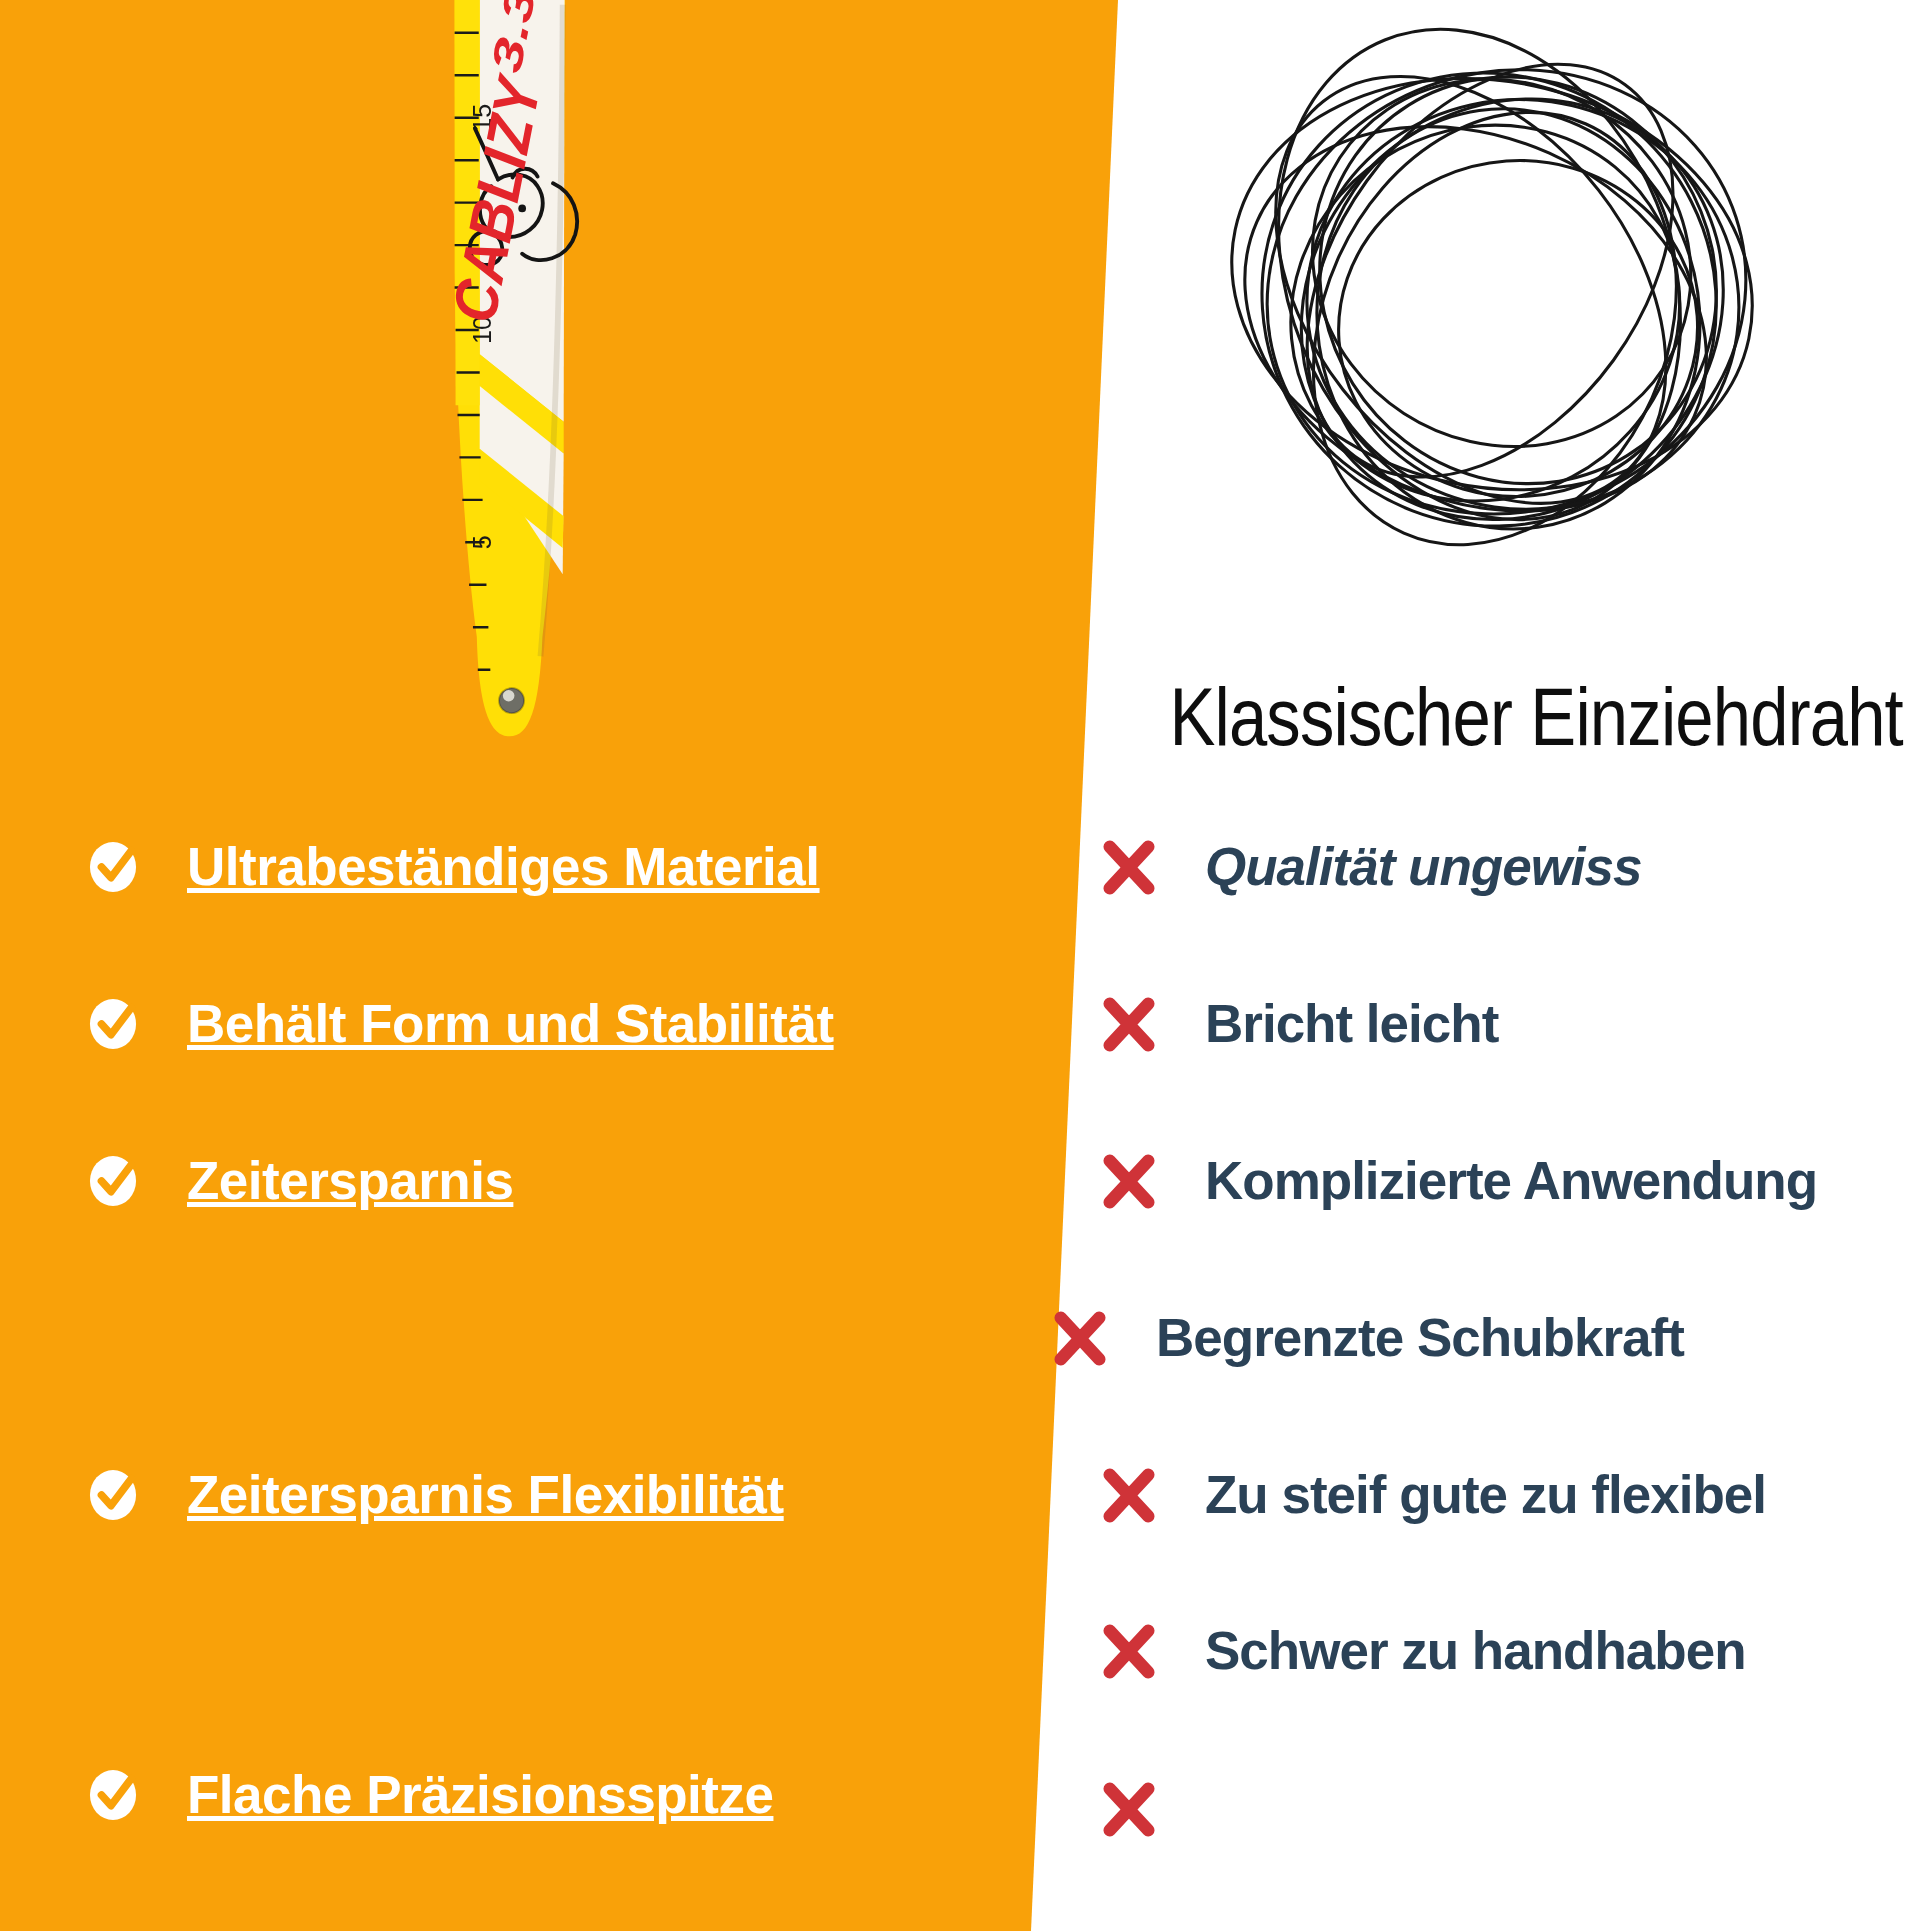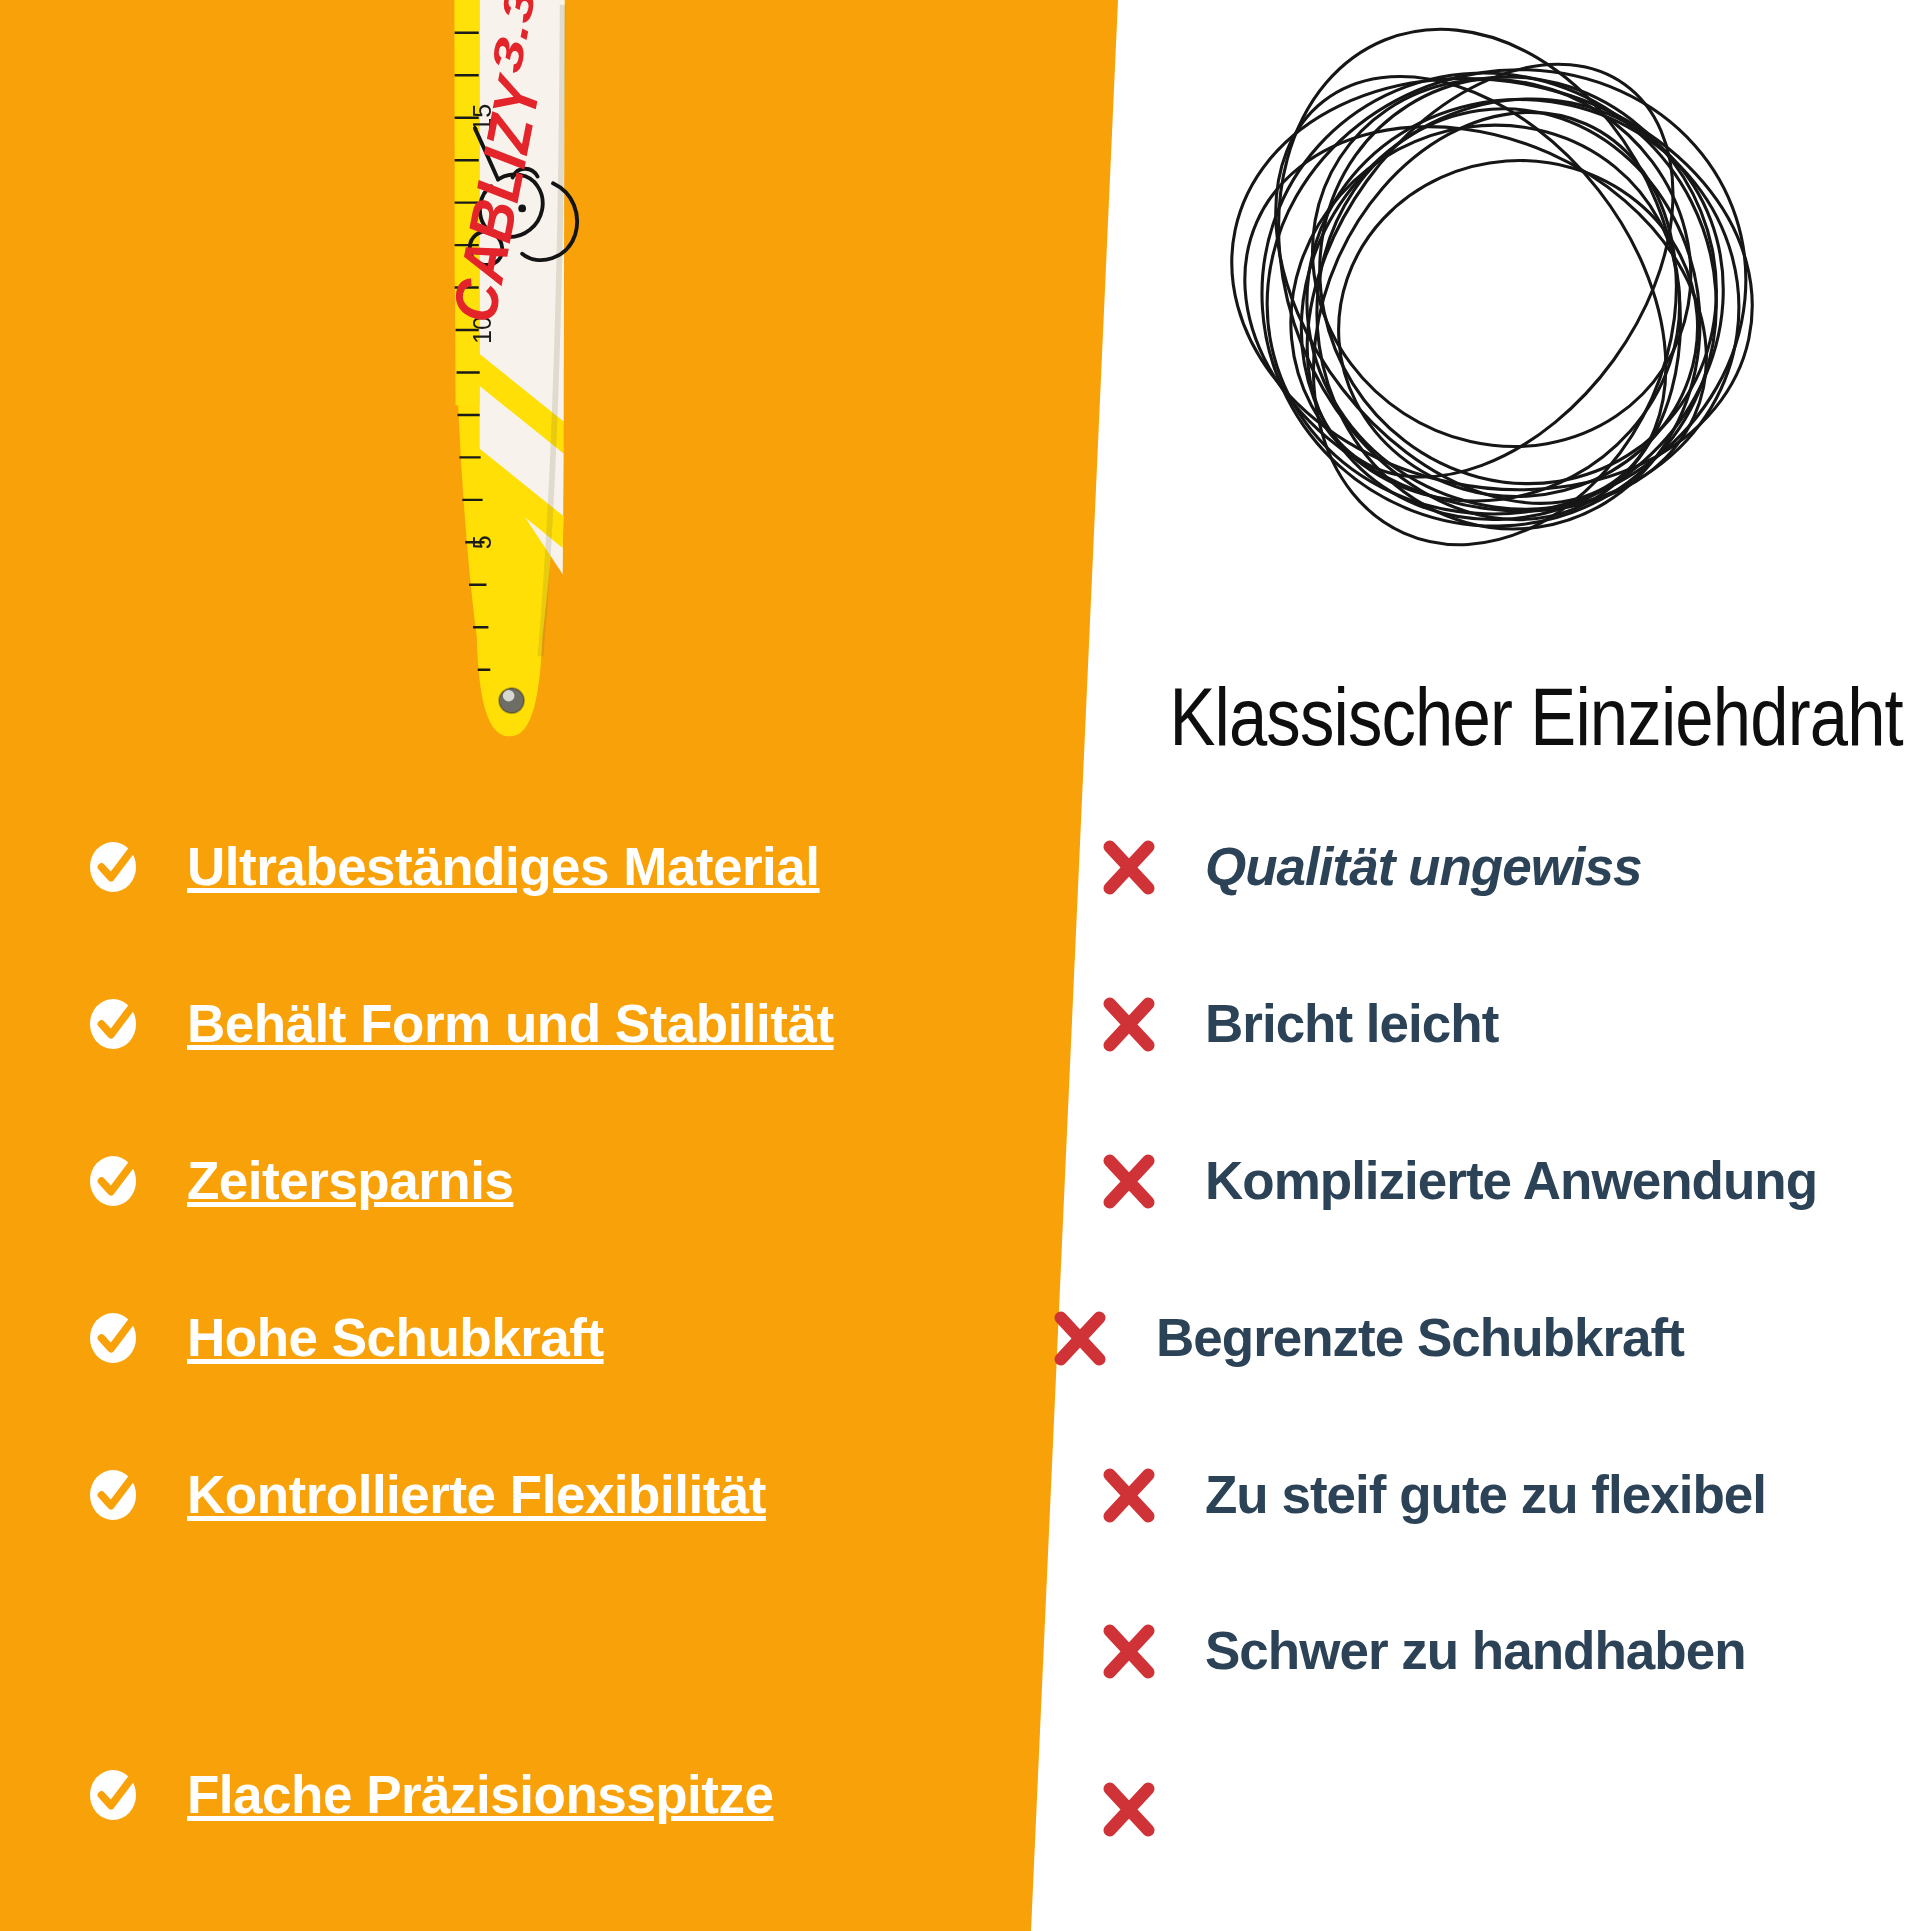--- a/index.html
+++ b/index.html
@@ -119,33 +119,26 @@
     </svg>
     <span class="benefit-label">Behält Form und Stabilität</span>
   </div>
   <div class="row" style="left:89px;top:1142px;">
     <svg class="icon" width="48" height="54" viewBox="0 0 50 56" overflow="visible">
       <ellipse cx="25" cy="28" rx="24" ry="26" fill="#FFFFFF"></ellipse>
       <path d="M13,28 L23,39 L44,11" stroke="#F9A109" stroke-width="8" fill="none" stroke-linecap="round" stroke-linejoin="round"></path>
     </svg>
     <span class="benefit-label">Zeitersparnis</span>
   </div>
-  <div class="row" style="left:89px;top:1299px;">
-    <svg class="icon" width="48" height="54" viewBox="0 0 50 56" overflow="visible">
-      <ellipse cx="25" cy="28" rx="24" ry="26" fill="#FFFFFF"></ellipse>
-      <path d="M13,28 L23,39 L44,11" stroke="#F9A109" stroke-width="8" fill="none" stroke-linecap="round" stroke-linejoin="round"></path>
-    </svg>
-    <span class="benefit-label">Hohe Schubkraft</span>
-  </div>
   <div class="row" style="left:89px;top:1456px;">
     <svg class="icon" width="48" height="54" viewBox="0 0 50 56" overflow="visible">
       <ellipse cx="25" cy="28" rx="24" ry="26" fill="#FFFFFF"></ellipse>
       <path d="M13,28 L23,39 L44,11" stroke="#F9A109" stroke-width="8" fill="none" stroke-linecap="round" stroke-linejoin="round"></path>
     </svg>
-    <span class="benefit-label">Kontrollierte Flexibilität</span>
+    <span class="benefit-label">Zeitersparnis Flexibilität</span>
   </div>
   <div class="row" style="left:89px;top:1756px;">
     <svg class="icon" width="48" height="54" viewBox="0 0 50 56" overflow="visible">
       <ellipse cx="25" cy="28" rx="24" ry="26" fill="#FFFFFF"></ellipse>
       <path d="M13,28 L23,39 L44,11" stroke="#F9A109" stroke-width="8" fill="none" stroke-linecap="round" stroke-linejoin="round"></path>
     </svg>
     <span class="benefit-label">Flache Präzisionsspitze</span>
   </div>
 
   <div class="row" style="left:1103px;top:828px;font-style:italic;">

